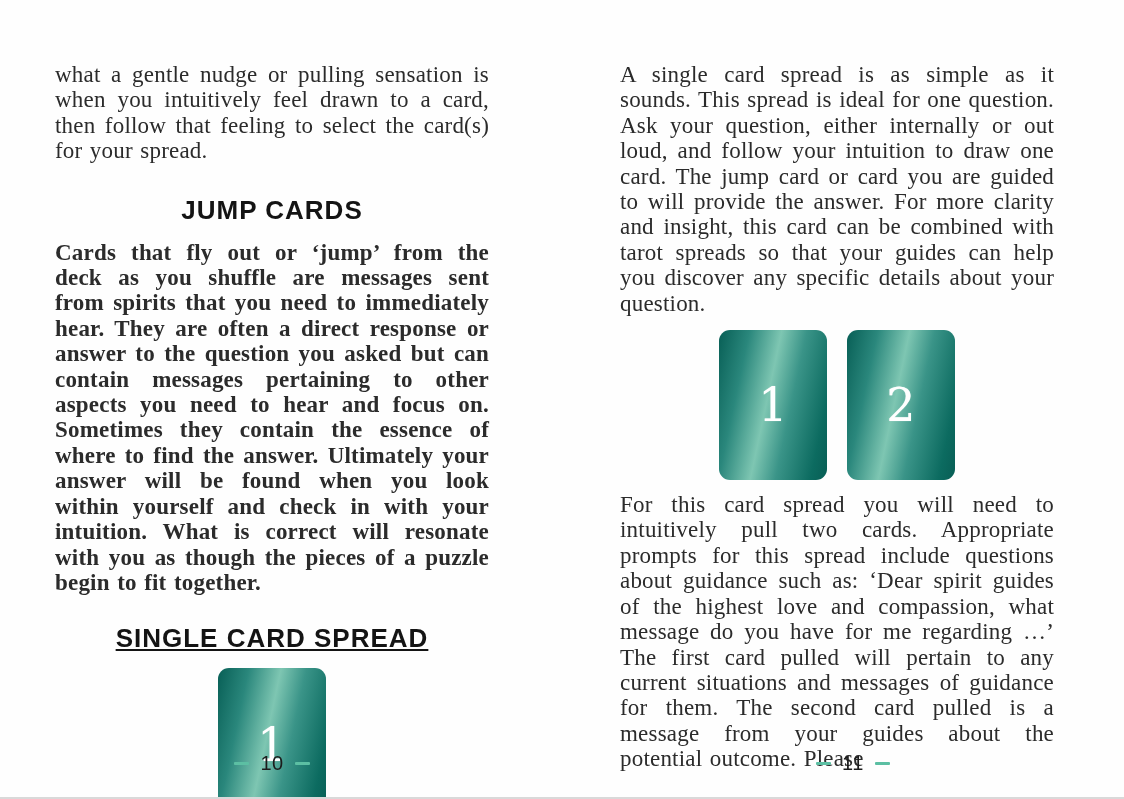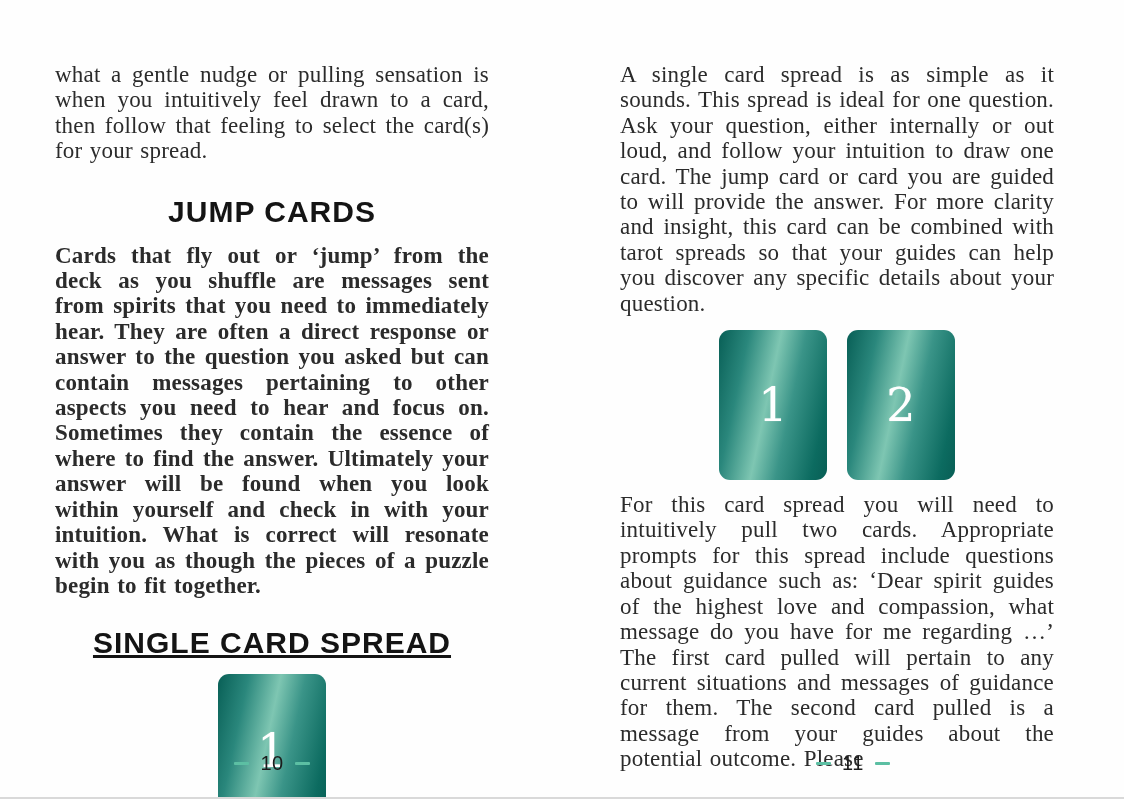--- a/index.html
+++ b/index.html
@@ -39,21 +39,21 @@
     line-height: 25.4px;
     text-align: justify;
     color: #2b2b2b;
     letter-spacing: 0.2px;
     word-spacing: 1.5px;
   }
   .heading {
     margin: 0;
     font-family: "Liberation Sans", sans-serif;
     font-weight: bold;
-    font-size: 30px;
+    font-size: 26px;
     letter-spacing: 1px;
     text-align: center;
     color: #141414;
     white-space: nowrap;
   }
   .heading-jump   { margin-top: 31px; }
   .para-jump      { margin-top: 14px; font-weight: bold; }
   .heading-single { margin-top: 28px; text-decoration: underline; }
   .heading-double { margin-top: 30px; }
   .para-after-cards { margin-top: 12px; }

